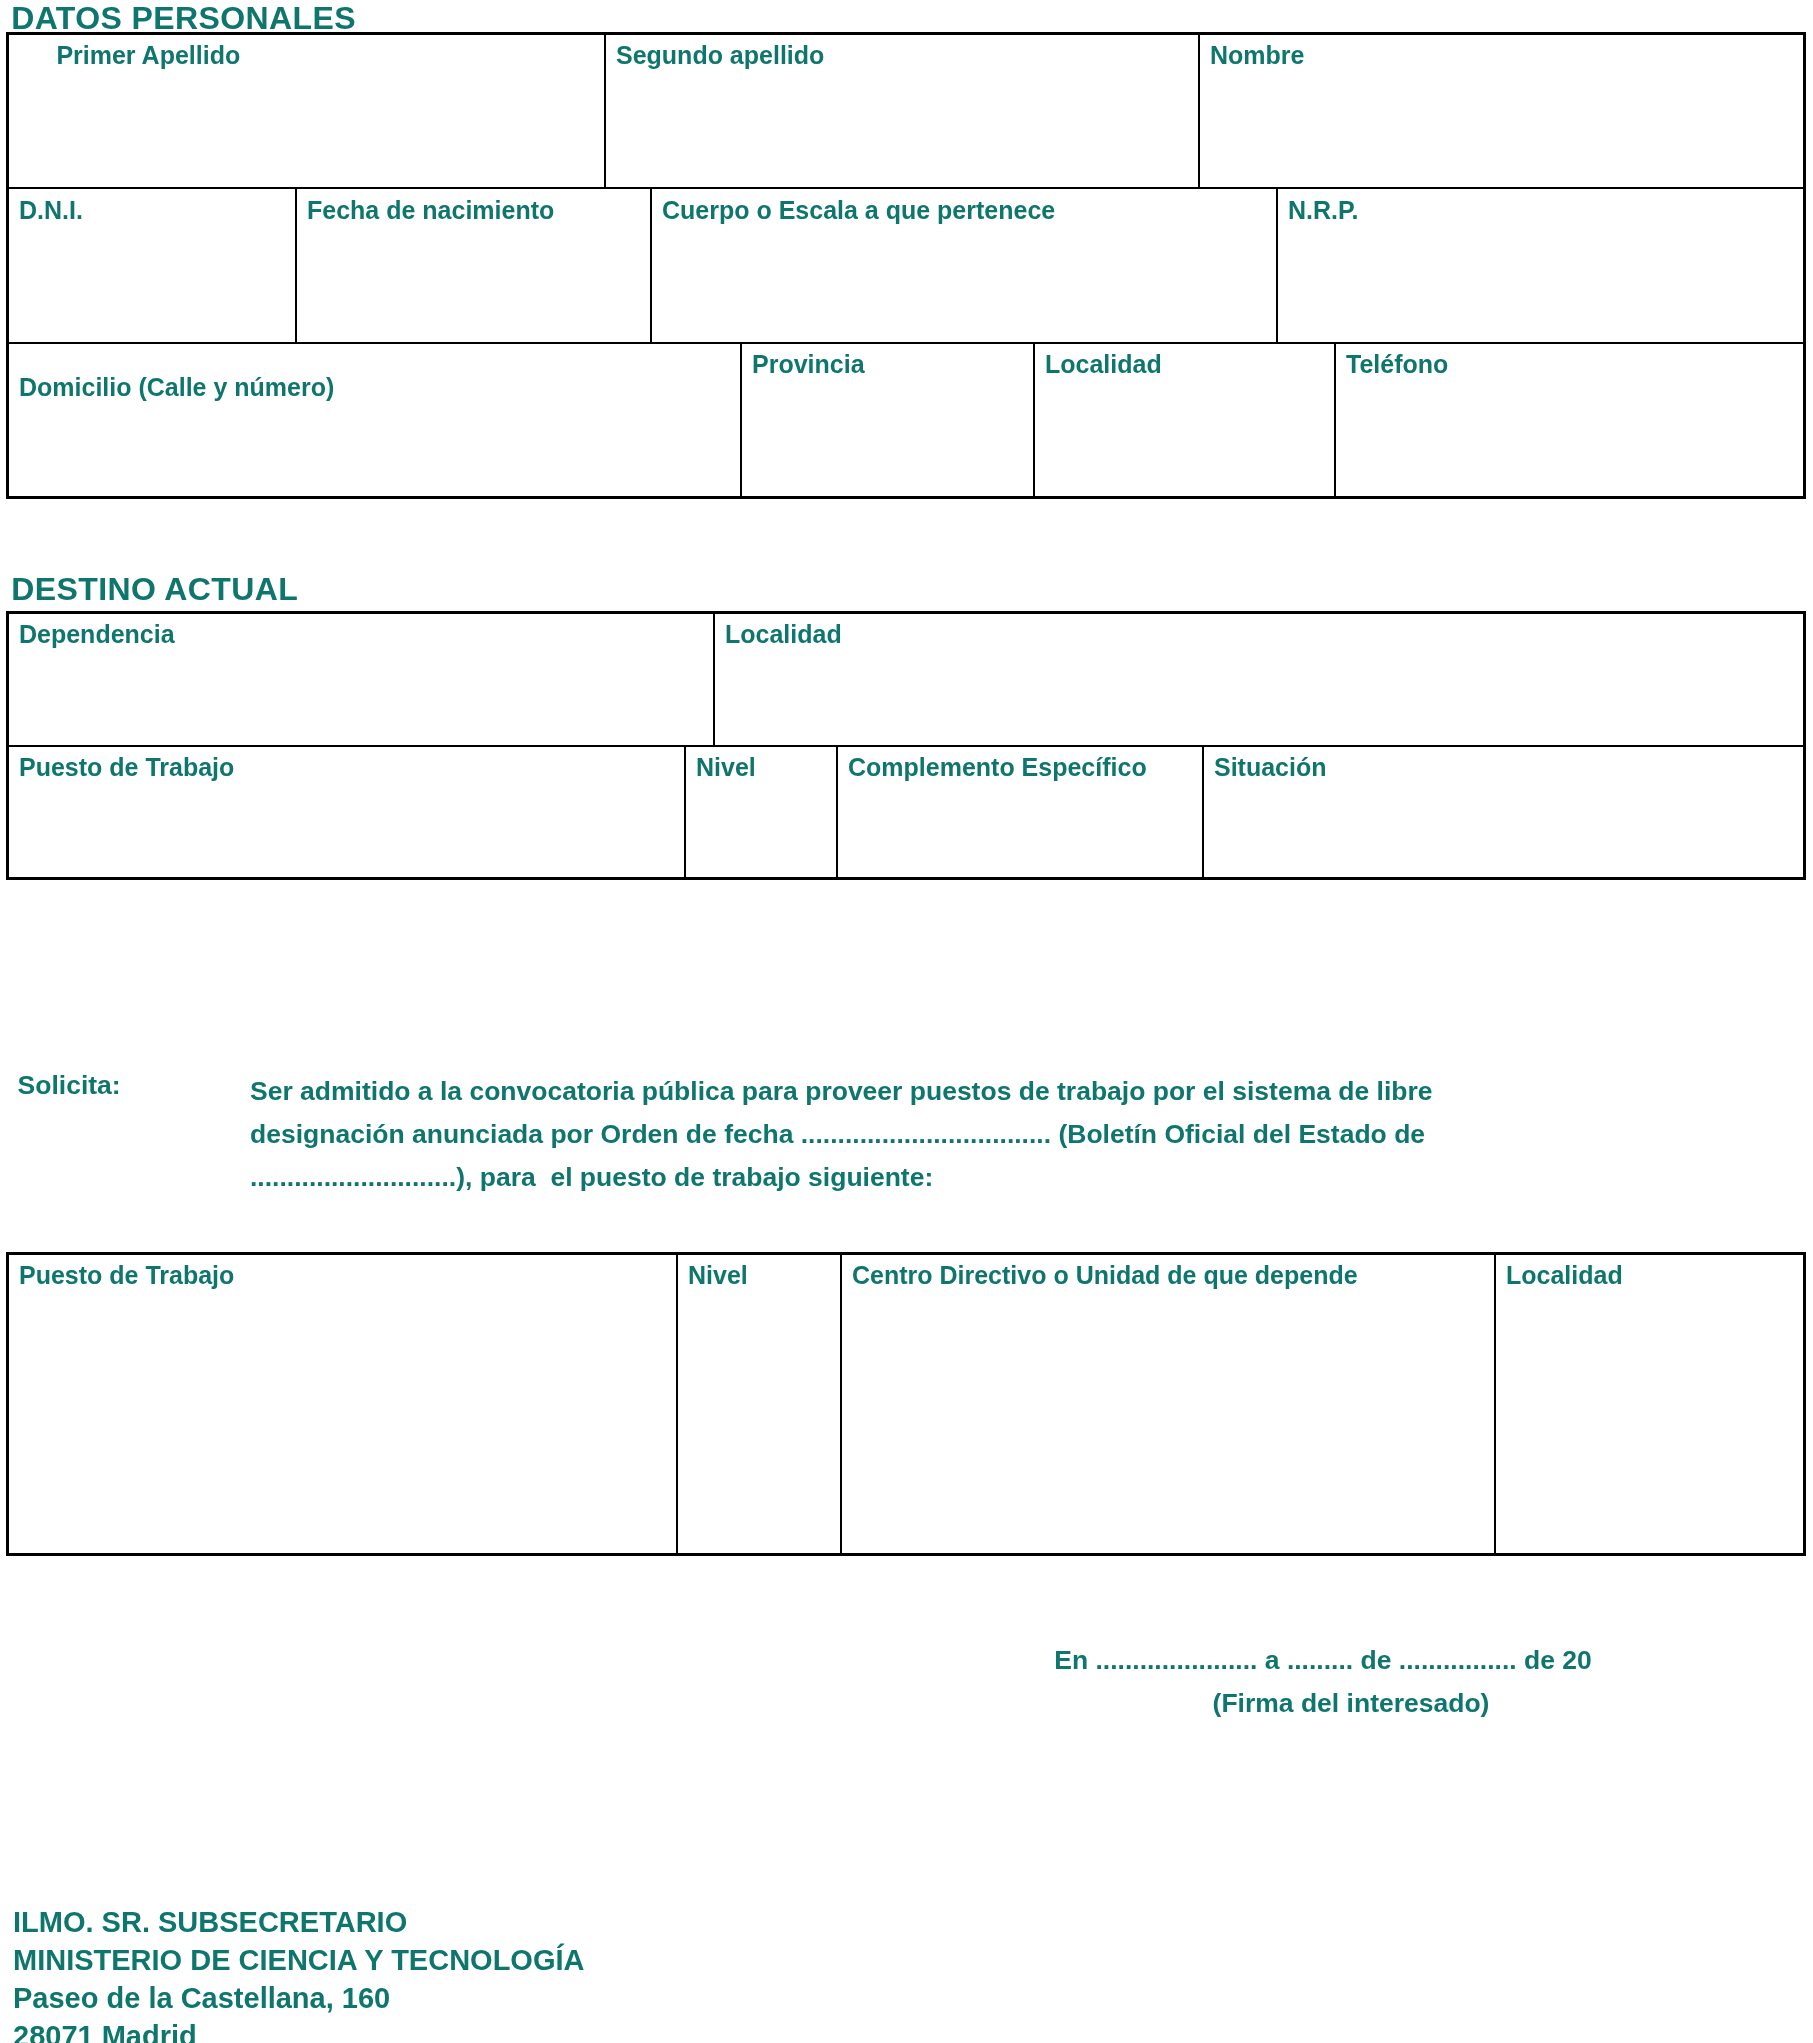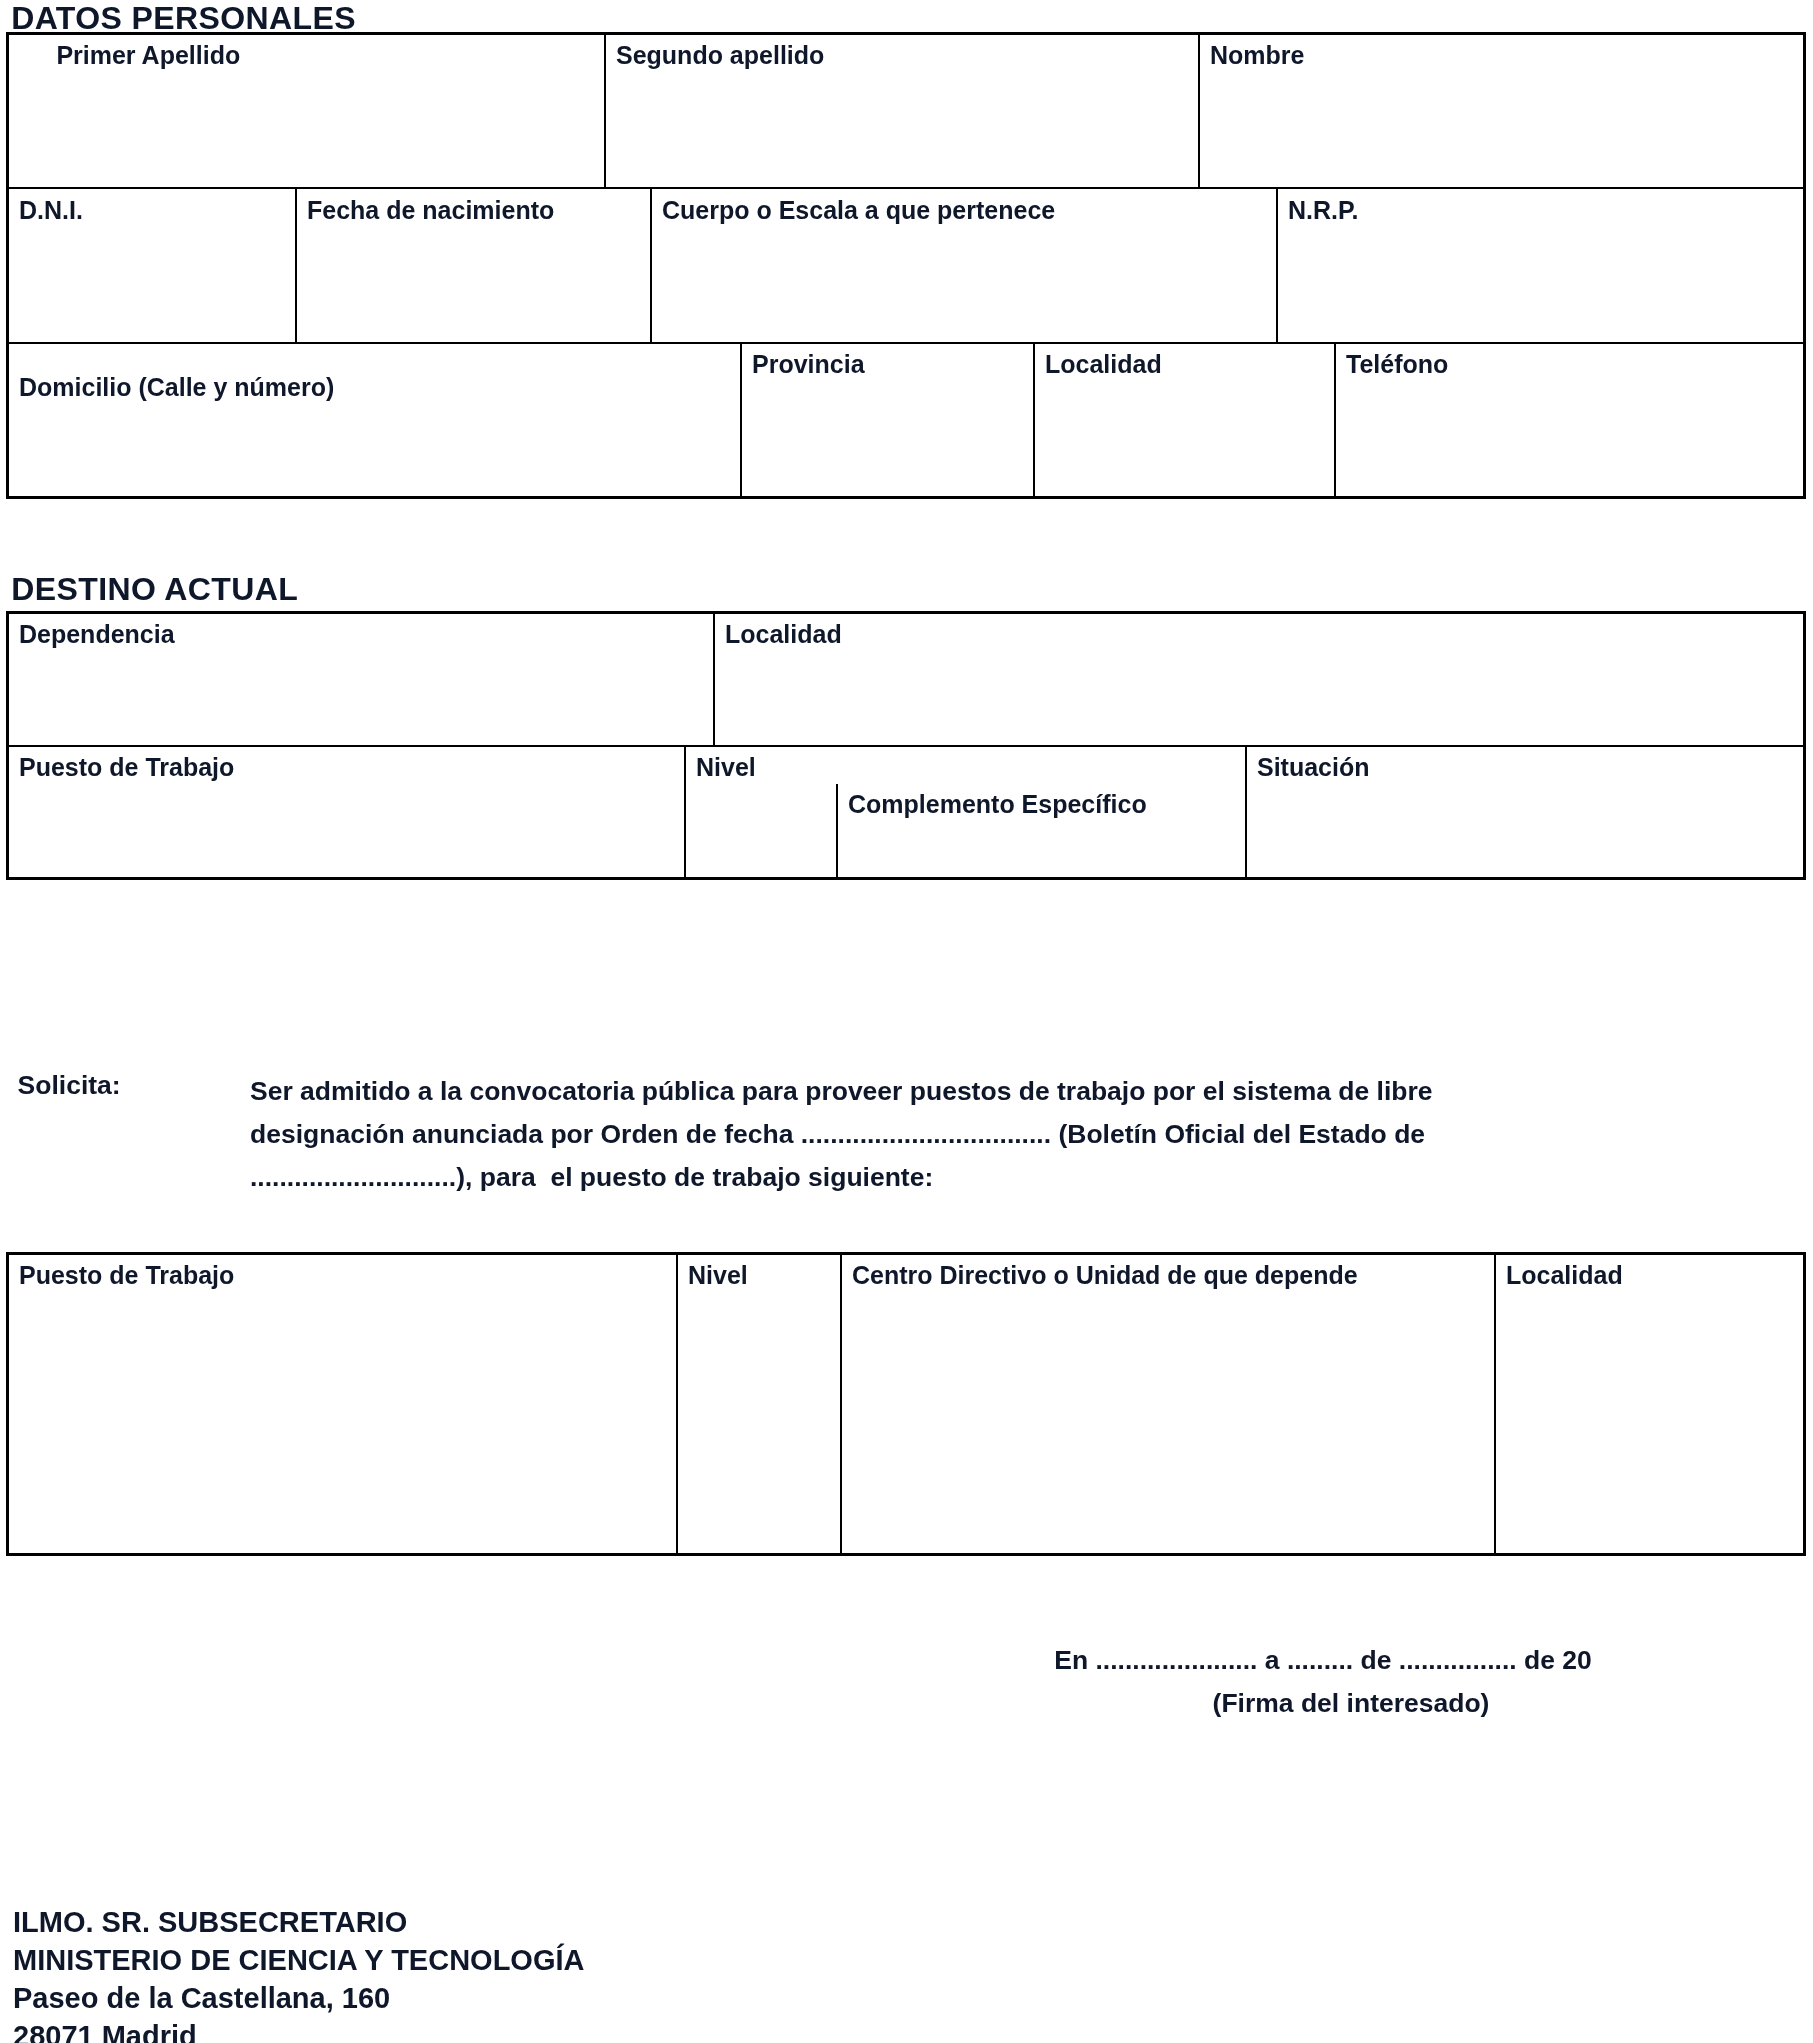--- a/index.html
+++ b/index.html
@@ -1,18 +1,18 @@
 <!DOCTYPE html>
 <html style="font-size:13px"><head>
 <meta charset="utf-8">
 <style>
   html,body{margin:0;padding:0;background:#fff;}
   #page{
     position:relative;width:1813px;height:2044px;background:#ffffff;
-    font-family:"Liberation Sans",sans-serif;font-weight:bold;color:#0f172a;
+    font-family:"Liberation Sans",sans-serif;font-weight:bold;color:#0f766e;
     overflow:hidden;
   }
   .sec-title{position:absolute;font-size:32px;line-height:1.05;letter-spacing:0.4px;white-space:nowrap;}
   .tbl{position:absolute;left:6.4px;width:1800px;border:3.2px solid #000;box-sizing:border-box;display:flex;flex-direction:column;background:#fff;}
   .trow{display:flex;box-sizing:border-box;flex:1 1 0;min-height:0;}
   .trow + .trow{border-top:2.4px solid #000;}
   .cell{box-sizing:border-box;padding:6.4px 4.8px 0 9.6px;font-size:25px;line-height:1.15;overflow:hidden;}
   .cell + .cell{border-left:2.4px solid #000;}
   .cell.grow{flex:1 1 auto;}
   .solicita-label{position:absolute;left:17.6px;top:1070px;font-size:26.5px;}
@@ -53,21 +53,21 @@
   <div class="sec-title" style="left:11.2px;top:573px;">DESTINO ACTUAL</div>
 
   <div class="tbl" style="top:611px;height:269px;">
     <div class="trow">
       <div class="cell" style="width:704px;">Dependencia</div>
       <div class="cell grow">Localidad</div>
     </div>
     <div class="trow">
       <div class="cell" style="width:675px;">Puesto de Trabajo</div>
       <div class="cell" style="width:152px;">Nivel</div>
-      <div class="cell" style="width:409px;margin-top:37px;">Complemento Específico</div>
+      <div class="cell" style="width:366px;">Complemento Específico</div>
       <div class="cell grow">Situación</div>
     </div>
   </div>
 
   <div class="solicita-label">Solicita:</div>
   <div class="solicita-text">
     <div>Ser admitido a la convocatoria pública para proveer puestos de trabajo por el sistema de libre</div>
     <div>designación anunciada por Orden de fecha .................................. (Boletín Oficial del Estado de</div>
     <div>............................), para  el puesto de trabajo siguiente:</div>
   </div>

